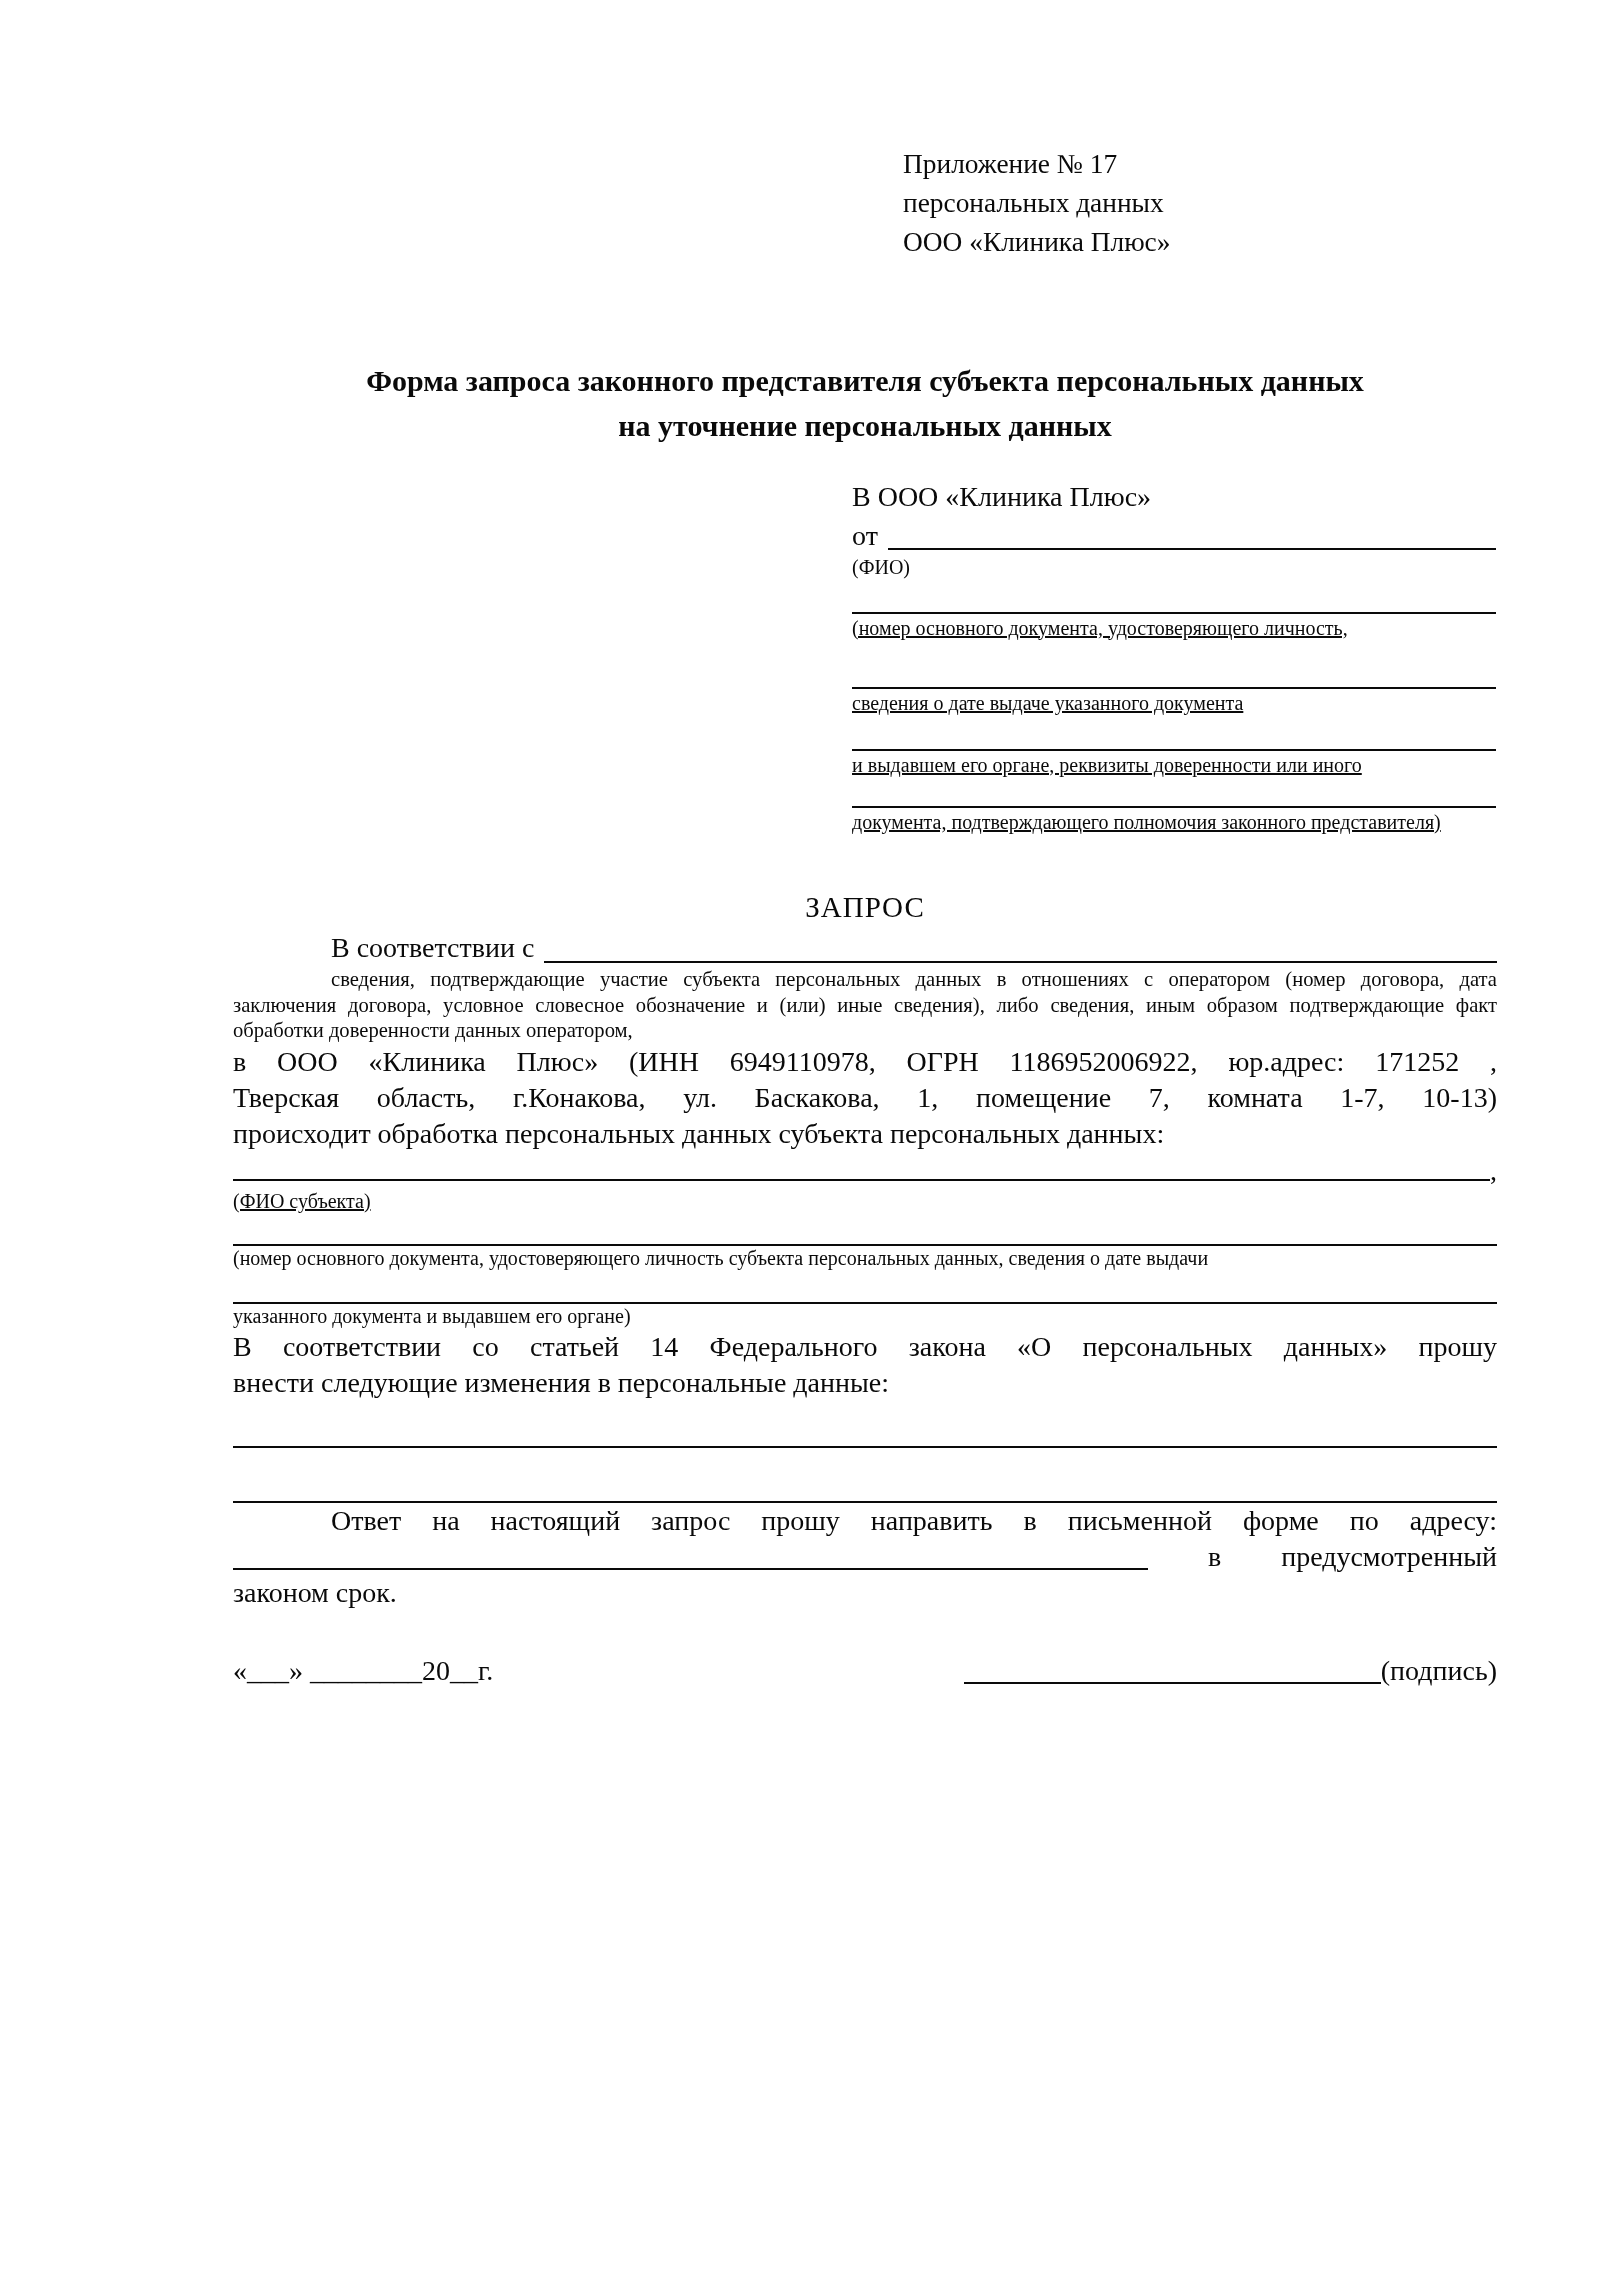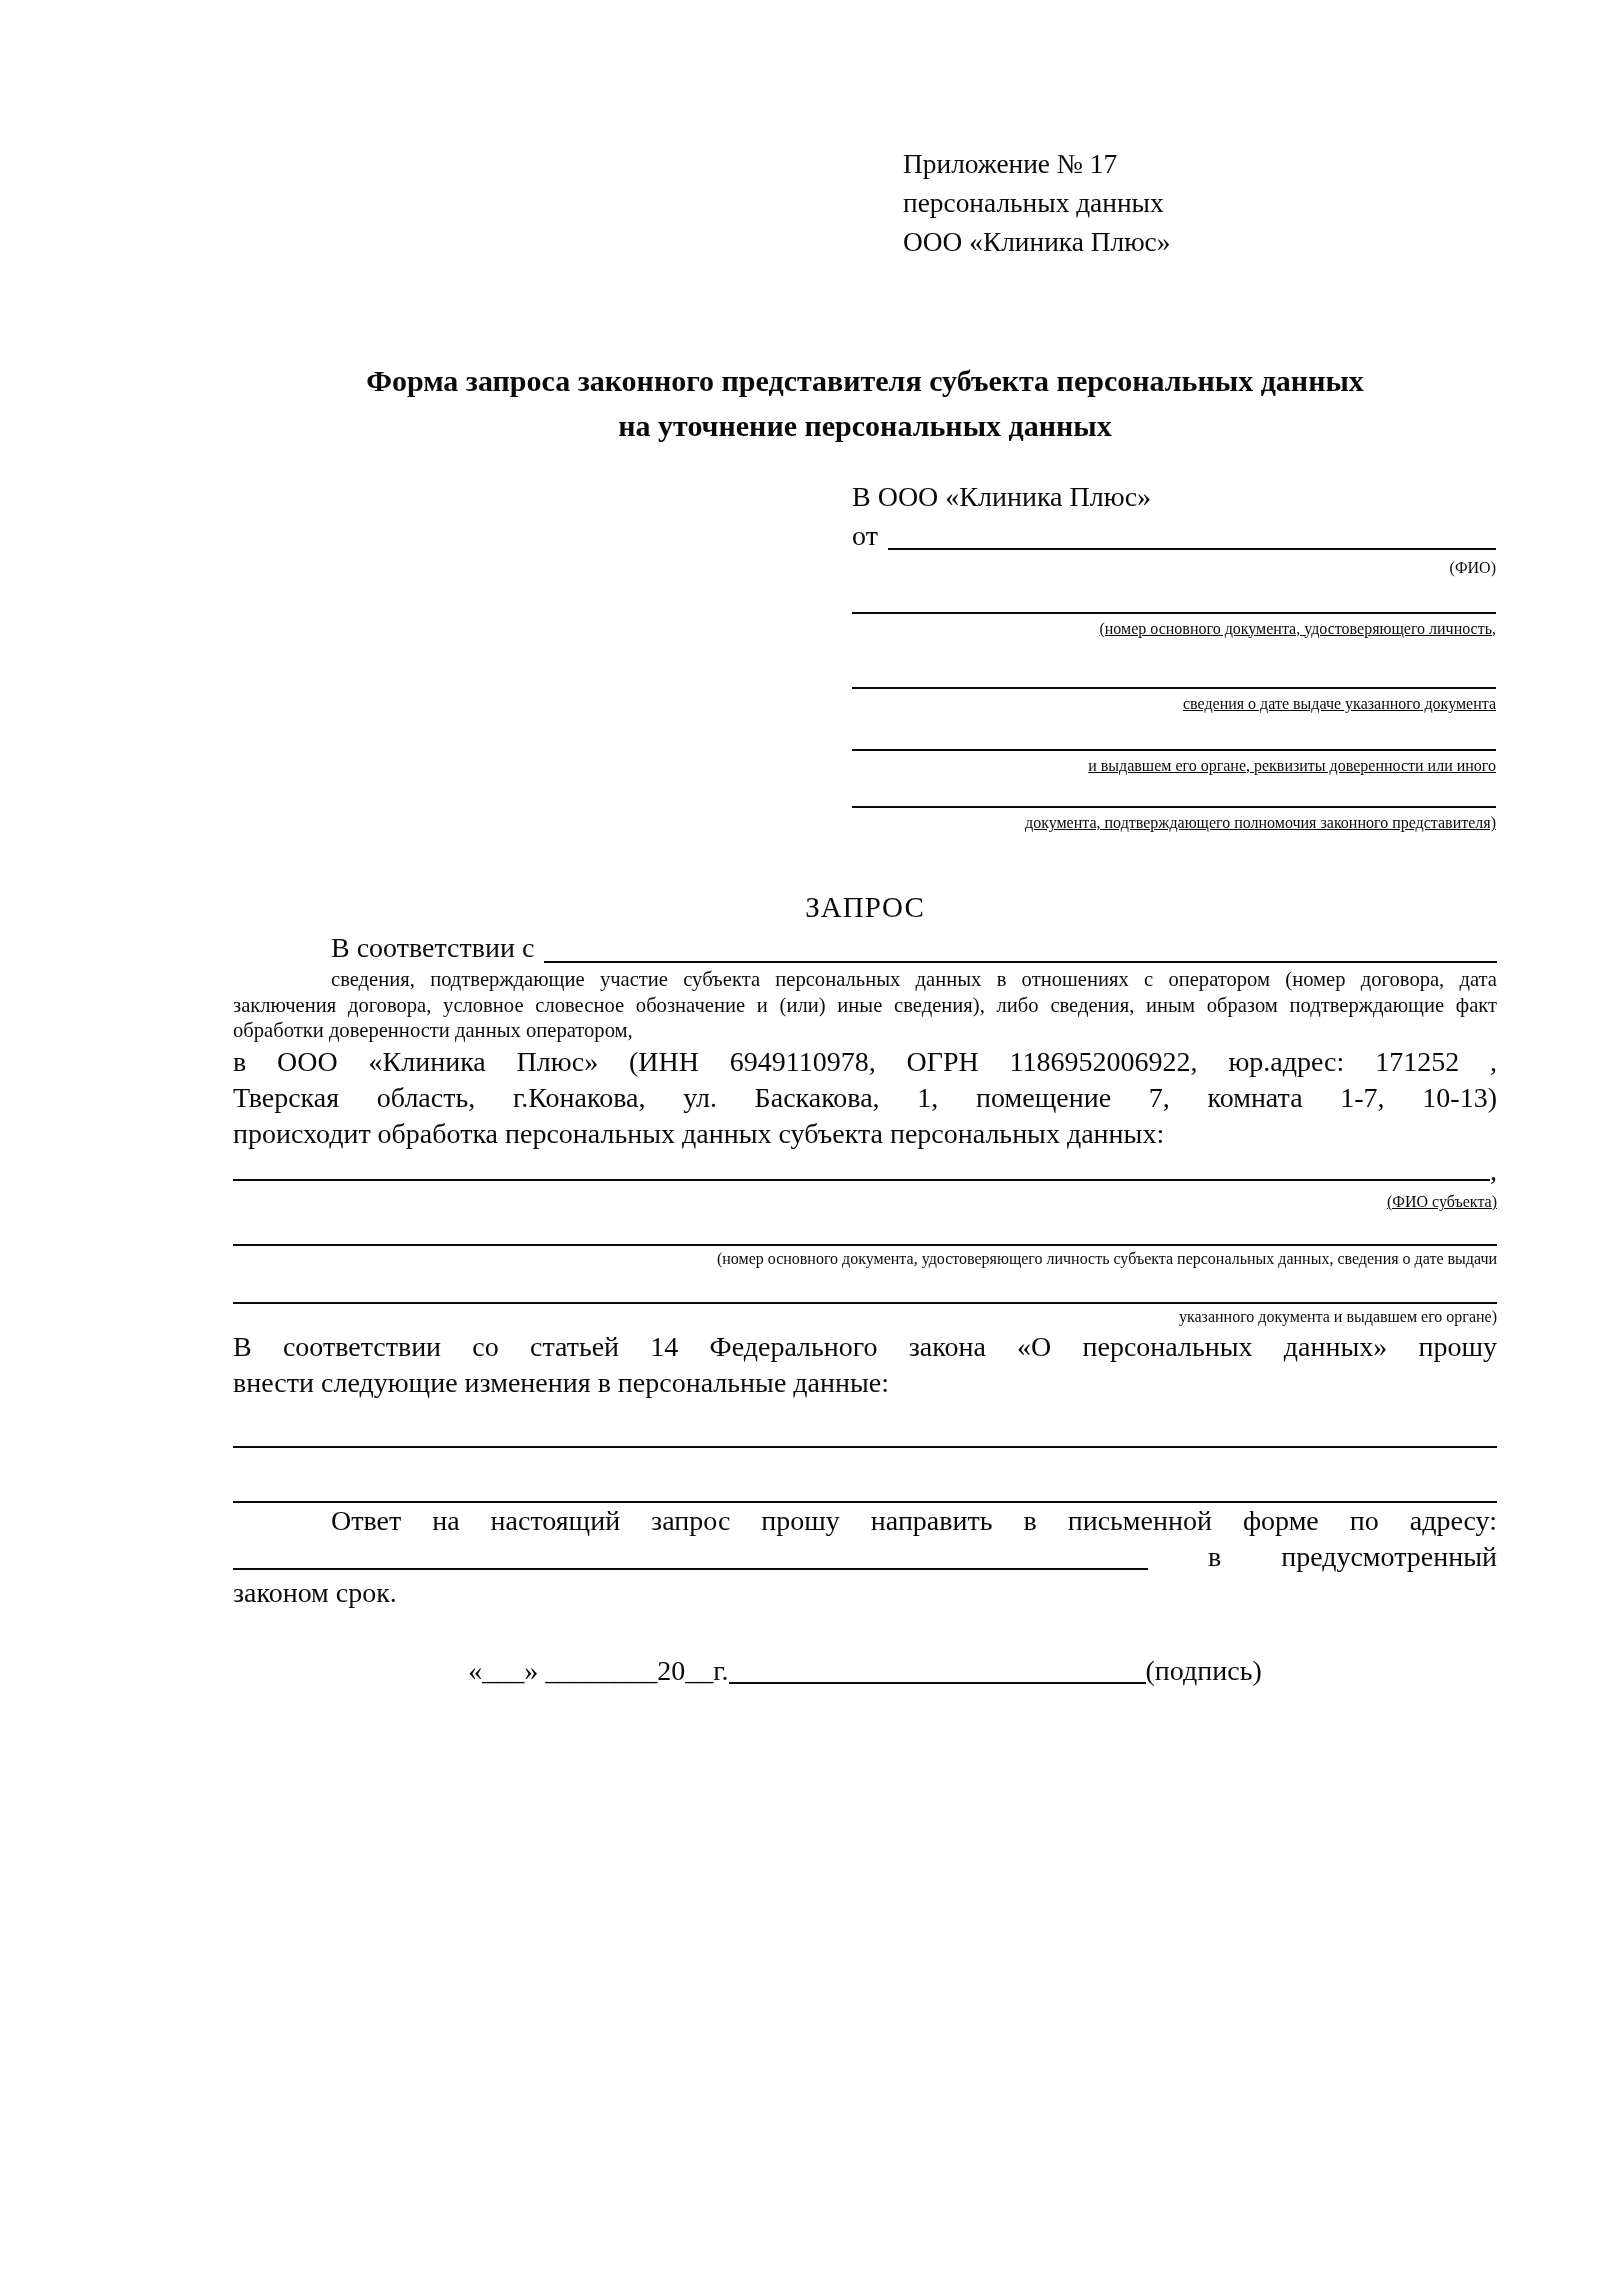--- a/index.html
+++ b/index.html
@@ -21,21 +21,21 @@
   .title { margin-top:96px; text-align:center; font-weight:700; font-size:30px; line-height:45px; }
 
   
   .addr { margin-top:29px; margin-left:619px; width:644px; font-size:28px; }
   .addr .a-line { line-height:39px; }
 
   .fill-line { display:flex; font-size:28px; line-height:39px; }
   .blank { border-bottom:2.9px solid #0a0a0a; }
   .fill-line .blank { flex:1; margin-left:9.8px; margin-bottom:4.9px; }
 
-  .cap { font-size:16px; line-height:25.5px; text-align:right; }
+  .cap { font-size:20px; line-height:25.5px; text-align:left; }
   .capm { margin-top:2px;text-decoration:underline; }
 
   .u { border-bottom:2.9px solid #0a0a0a; }
   .u1 { height:33px; } .u2 { height:48px; } .u3 { height:34px; } .u4 { height:30px; }
 
   .zapros { margin-top:53px; text-align:center; font-size:29px; line-height:36px; letter-spacing:1px; }
 
   .intro { margin-top:3.9px; padding-left:98px; }
 
   .footnote { font-size:20.6px; line-height:25.5px; }
@@ -48,21 +48,21 @@
 
   .subject-line { display:flex; align-items:flex-end; height:35px; font-size:28px; }
   .subject-line .blank { flex:1; margin-bottom:5.9px; }
 
   .su2 { height:32px; } .su3 { height:32px; }
   .b1 { height:47px; } .b2 { height:55px; }
 
   .answer-mid { display:flex; justify-content:space-between; align-items:flex-end; }
   .addr-blank { width:915px; margin-bottom:5.9px; }
 
-  .footer-row { margin-top:41px; display:flex; justify-content:center; font-size:28px; line-height:37px; }
+  .footer-row { margin-top:41px; display:flex; justify-content:space-between; font-size:28px; line-height:37px; }
   .sig { display:flex; align-items:flex-end; }
   .sig-blank { width:417px; margin-bottom:5.9px; }
 </style>
 </head>
 <body>
 
 <div class="page">
   <div class="content">
 
     <div class="hdr">

